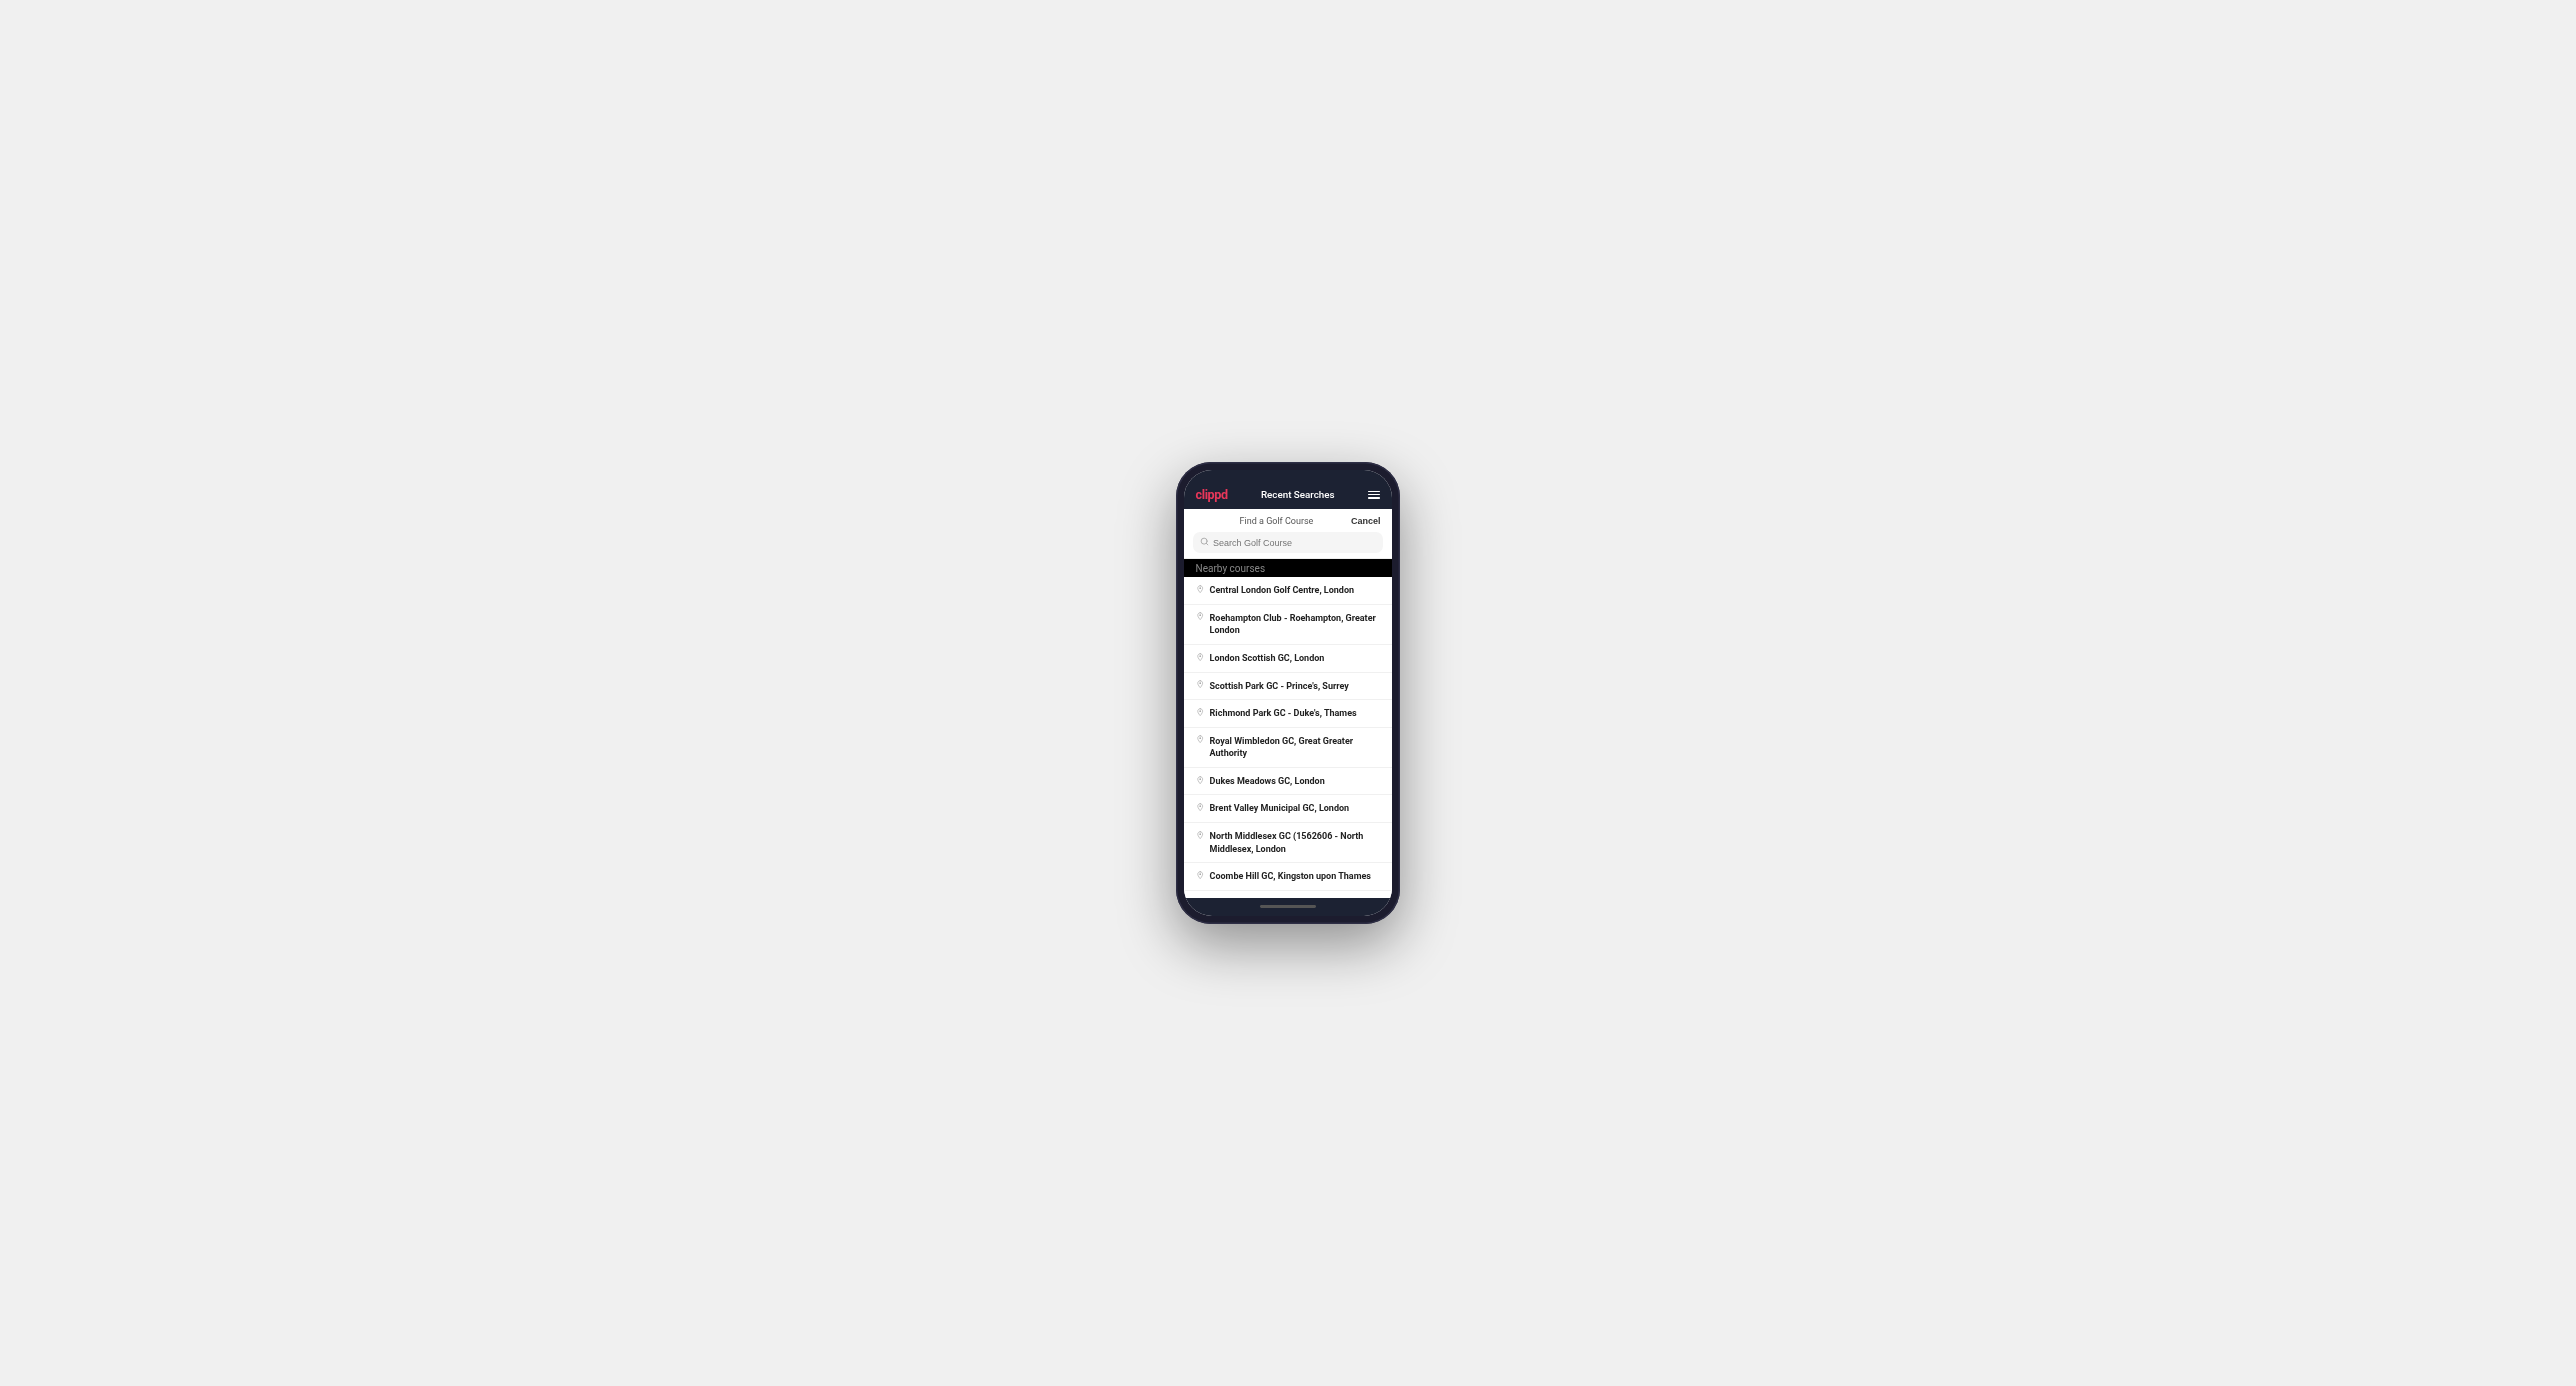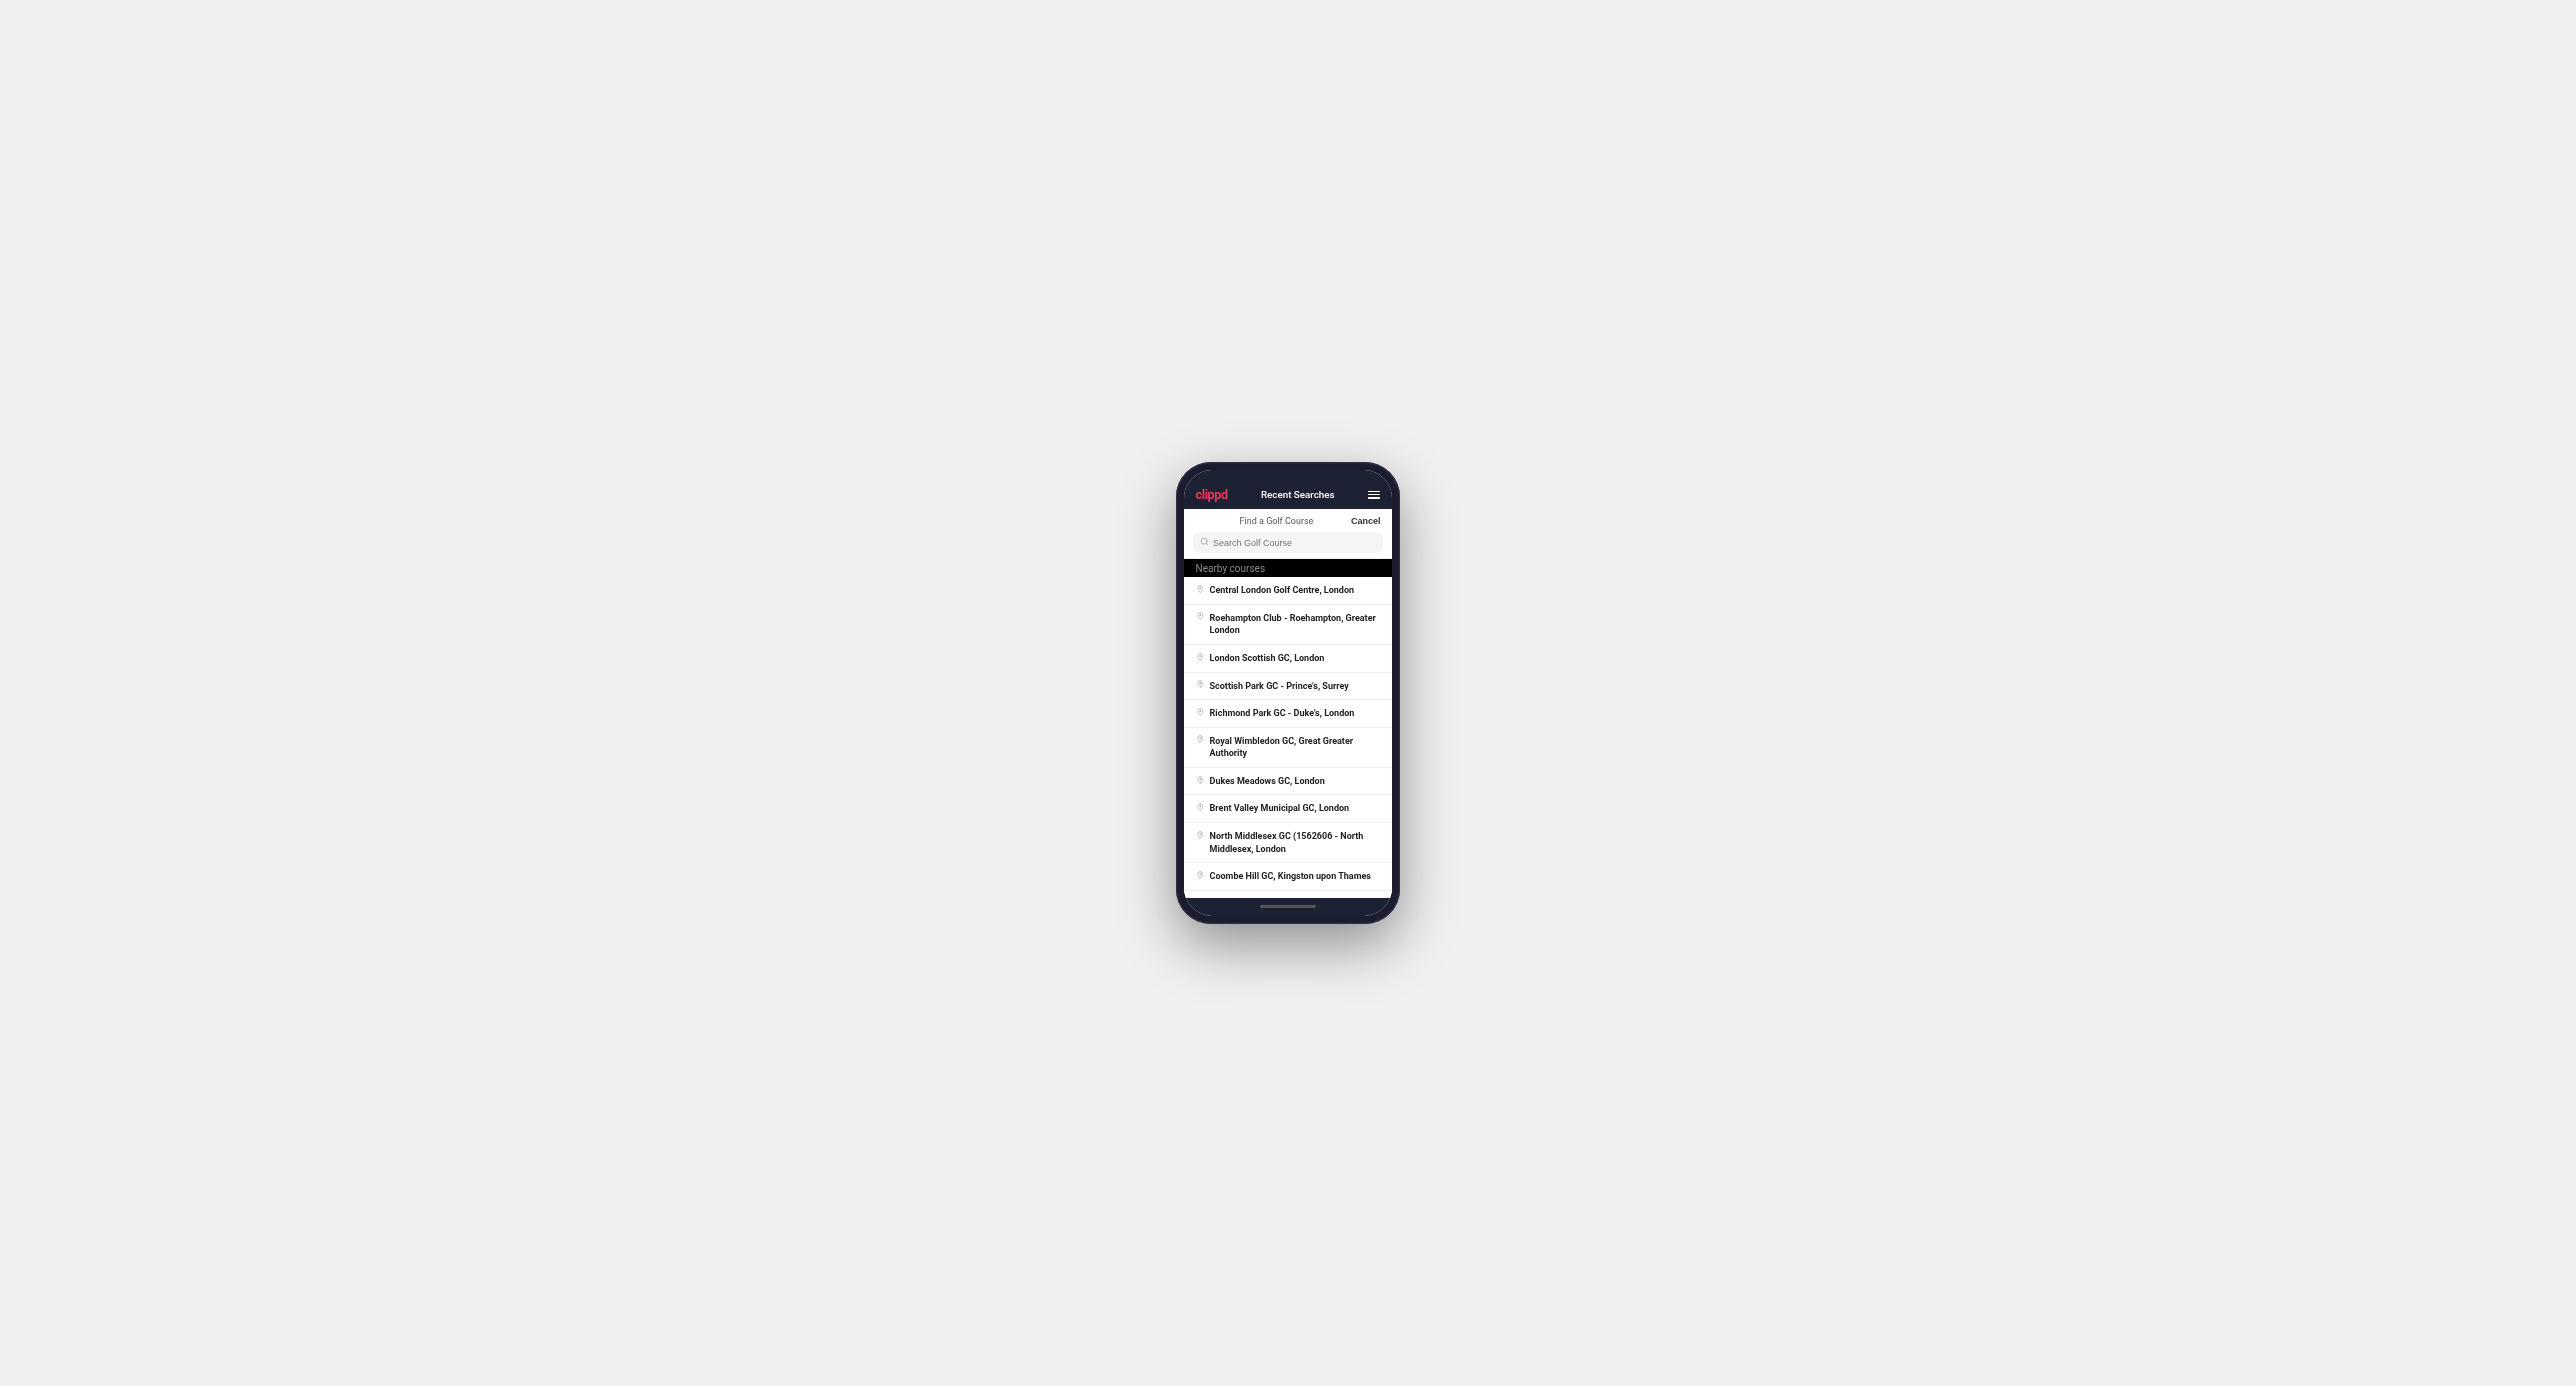--- a/index.html
+++ b/index.html
@@ -262,21 +262,21 @@
       <path d="M12 2C8.13 2 5 5.13 5 9c0 5.25 7 13 7 13s7-7.75 7-13c0-3.87-3.13-7-7-7z"></path>
       <circle cx="12" cy="9" r="2.5" fill="#aaa" stroke="none"></circle>
     </svg></span>
             <span class="course-name">Scottish Park GC - Prince's, Surrey</span>
           </li>
           <li class="course-item">
             <span class="pin-icon"><svg width="8.4" height="9.8" viewBox="0 0 24 28" fill="none" stroke="#aaa" stroke-width="2" stroke-linecap="round" stroke-linejoin="round">
       <path d="M12 2C8.13 2 5 5.13 5 9c0 5.25 7 13 7 13s7-7.75 7-13c0-3.87-3.13-7-7-7z"></path>
       <circle cx="12" cy="9" r="2.5" fill="#aaa" stroke="none"></circle>
     </svg></span>
-            <span class="course-name">Richmond Park GC - Duke's, London</span>
+            <span class="course-name">Richmond Park GC - Duke's, Thames</span>
           </li>
           <li class="course-item">
             <span class="pin-icon"><svg width="8.4" height="9.8" viewBox="0 0 24 28" fill="none" stroke="#aaa" stroke-width="2" stroke-linecap="round" stroke-linejoin="round">
       <path d="M12 2C8.13 2 5 5.13 5 9c0 5.25 7 13 7 13s7-7.75 7-13c0-3.87-3.13-7-7-7z"></path>
       <circle cx="12" cy="9" r="2.5" fill="#aaa" stroke="none"></circle>
     </svg></span>
             <span class="course-name">Royal Wimbledon GC, Great Greater Authority</span>
           </li>
           <li class="course-item">
             <span class="pin-icon"><svg width="8.4" height="9.8" viewBox="0 0 24 28" fill="none" stroke="#aaa" stroke-width="2" stroke-linecap="round" stroke-linejoin="round">

